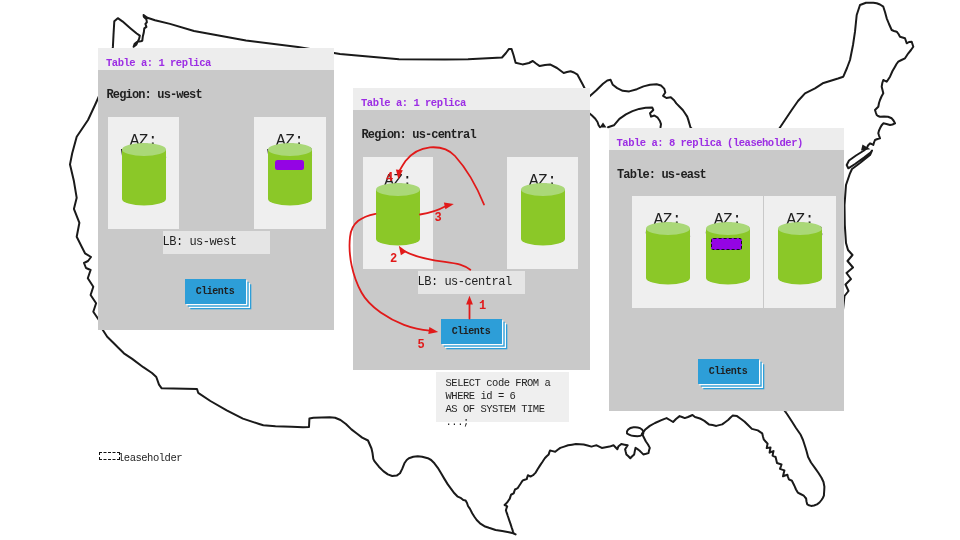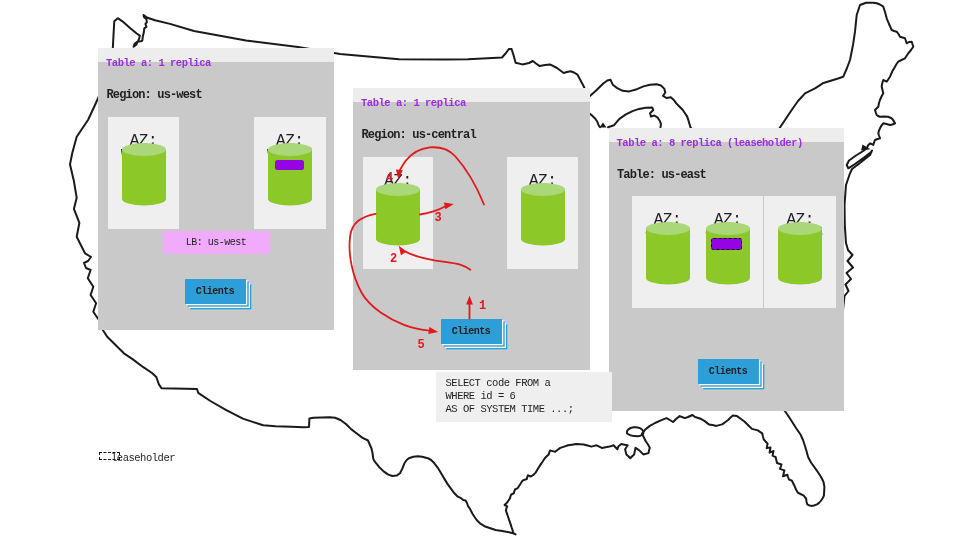--- a/index.html
+++ b/index.html
@@ -1,37 +1,37 @@
 <!DOCTYPE html>
 <html><head>
 <meta charset="utf-8">
 <style>
 html,body{margin:0;padding:0}
 #stage{position:relative;width:960px;height:540px;background:#fff;overflow:hidden;
   font-family:"Liberation Mono",monospace;color:#1f1f1f}
 svg.lay{position:absolute;left:0;top:0}
 .region{position:absolute;background:#c9c9c9}
-.band{position:absolute;left:0;top:0;width:100%;height:14px;background:#ededed;
+.band{position:absolute;left:0;top:0;width:100%;height:22px;background:#ededed;
   font-size:10.5px;letter-spacing:-0.48px;font-weight:bold;color:#9c2de4;line-height:30px}
 .band span{margin-left:8px}
 .rtitle{position:absolute;left:8.5px;top:40.5px;font-size:12px;letter-spacing:-0.85px;font-weight:bold;line-height:14px}
 .azwrap{position:absolute;left:10px;top:69.8px;width:216px;height:112.2px}
 .az{position:absolute;top:0;height:112.2px;width:70.9px;background:#efefef;text-align:center}
 .az .lbl{display:block;margin-top:18px;font-size:16px;letter-spacing:-0.48px;line-height:13px}
 .az svg{position:absolute;left:13.5px;top:26px}
 .prect{position:absolute;width:29px;height:10px;background:#9404e4;border-radius:2.5px}
-.lb{position:absolute;left:64.5px;top:183px;width:107px;height:23.5px;background:#f0abfc;
-  text-align:center;line-height:23.5px;font-size:10px;letter-spacing:-0.48px}
+.lb{position:absolute;left:64.5px;top:183px;width:107px;height:23.5px;background:#e5e5e5;
+  text-align:left;line-height:23.5px;font-size:12px;letter-spacing:-0.48px}
 .clients{position:absolute;left:87.5px;top:231.5px;width:61px;height:25px;background:#2d9ed8;
   text-align:center;line-height:25px;font-size:10px;letter-spacing:-0.48px;font-weight:bold;
   box-shadow:1.3px 1.3px 0 0 #fcfcfc,2.7px 2.7px 0 0 #2d9ed8,4px 4px 0 0 #fcfcfc,5.3px 5.3px 0 0 #2d9ed8}
-.sqlbox{position:absolute;left:436px;top:372px;width:176px;height:50px;background:#efefef;
+.sqlbox{position:absolute;left:436px;top:372px;width:133px;height:50px;background:#efefef;
   font-size:10.5px;letter-spacing:-0.48px;line-height:13px;padding-top:5px;padding-left:9.5px;box-sizing:border-box}
 .legend{position:absolute;left:99px;top:452px;width:19px;height:6px;border:1.7px dashed #111}
-.legtxt{position:absolute;left:111px;top:452px;font-size:10.5px;letter-spacing:-0.48px;line-height:13px}
+.legtxt{position:absolute;left:118px;top:452px;font-size:10.5px;letter-spacing:-0.48px;line-height:13px}
 </style>
 </head>
 <body>
 <div id="stage">
 
 <svg class="lay" id="map" width="960" height="540" viewBox="0 0 960 540" fill="none" stroke="#1a1a1a" stroke-width="2" stroke-linejoin="round" stroke-linecap="round">
 <path id="uspath" d="M143.6,15 L147.4,17.7 155,20.3 170,23.9 194,31 246,40.4 298,47 340,54 399,59.2 445,59.6 468,59.2 502,57.5 506,53 509,48.9 511.5,48.9 513.5,55 515.6,62.7 522.5,64.4 529,63 532.8,61 536,63.5 539.7,66.1 545,65 550,64.4 557,68 563.7,73 567,72 570.6,71.2 574,72.5 577.5,74.7 583,85 588.8,96.9 596.4,90.3 603,83.8 607.3,80.5 610.6,79.8 612.8,84.8 617.2,88.1 622.7,90.8 629.2,91.4 636.9,89.2 643.5,86.4 650,84.8 656.6,84.2 661,85.5 664.2,88.6 665.3,92.5 663.1,95.8 666.4,98 670.8,97.3 674.1,100.2 676.3,103.4 679.6,106.7 682.8,110 685,113.3 687.2,116.6 688.3,119.9 690.5,127.5 695,132 720,138 750,137 770,133 778.3,130 785,120 791.7,110 798,101 805,93.3 815,88.3 822.7,83.3 830,81 838,78.5 843.3,76.7 847,68 850,60 853,45 855,31.7 856.7,15 860,5 866,2.8 873.3,2.7 876.7,3.3 880,4.5 883.3,6.7 885,12 886.7,18.3 889,24 891.7,30 894,31 896.7,31.7 898.5,34 900,36.7 902.5,37.5 905,38.3 906.7,43.3 909,42 911.7,41.7 913.3,46.7 911,50 908.3,53.3 906.5,56 905,58.3 901.5,60 898.3,61.7 896.5,64 895,66.7 892.5,71 890,76.7 888.5,79 886.7,81.7 885,80.8 883.3,80 882.3,83 881.7,86.7 882.5,90 883.3,93.3 881.5,96.5 880,100 879,103 878.3,106.7 876.5,108.5 875,110 875.8,112.5 876.7,115 878,116 880,116.7 884,116.5 888,116.8 891.7,118.3 893.5,120.5 895,123.3 892.5,124.5 890,125 886.5,124 883.3,123.3 881.5,125.5 880,128.3 879,130.5 878.3,133.3 879,135.5 880,138.3 877.5,139 875,140 874,142.5 873.3,145 871.5,144 870,143.3 868,145.5 866.7,148.3 864,150.5 856,155.5 849,160.5 846.7,165 848.3,168.3 855,164 864,157.5 870.5,152.5 872,150.5 870,155 860,163 852,169 850,173.3 846,185 844.5,205 844.8,225 846,243 848,250 852.5,255 847.5,261 853,267.5 846.5,273 851,279 845.5,284.5 848.5,291 844.5,296 843,310 841,340 838.5,370 836,395 828,404 812,408 795,409 784.4,410.5 787,414 791.9,421.5 796,428 800.7,434.8 803,440 805.2,446.7 806.5,451 808.1,457 811,462.5 815.6,468.9 818.5,473 821.5,477.8 823.5,482 824.4,486.7 824.2,491 823.9,495.6 822.8,498 821.5,500 819.5,502.5 817,504.4 814,505.5 811.1,505.9 809,505.3 807.3,504.4 806.5,501.5 806.1,498.5 804.8,497 803.7,495.6 800.5,494 797.8,492.6 796,489.5 794.8,486.7 793.3,483.5 791.9,480.7 790.3,480 788.9,479.3 788,477 787.4,474.8 785,475.5 783,476.3 783.7,473.3 784.4,470.4 782,469.6 780,468.9 780.8,466.6 781.5,464.4 779.2,463.7 777,463 776.3,460 775.6,457 774,456.3 772.6,455.6 773,453.3 773.5,451.1 771.5,451.8 769.6,452.6 770,450 770.5,447.6 768.5,447.8 766.7,448.1 767.1,445.9 767.6,443.7 765.6,441.5 763.7,439.3 762.9,436.3 762.2,433.3 760,431.8 757.8,430.4 754.8,429.6 751.9,428.9 748,425 744.4,421.5 740.7,418.8 737,416.1 734.8,415.8 732.6,415.6 730.3,417.8 728.1,420 725.1,422.2 722.2,424.4 719.2,425.1 716.3,425.9 712.6,425.1 708.9,424.4 706.6,422.6 704.4,420.9 702.2,419.7 700,418.5 695,417 692.5,415 688,417 684.8,418.1 682,417 679.6,416.1 676,419 673.1,422 669.8,420 666.6,418.1 663.9,419.1 661.4,420.2 655,423 649.8,425.9 645,429.8 642,433.7 645.9,441.5 648,444.5 649.8,447.9 649,450.5 648.5,453.1 646,453.8 643.3,454.4 641.3,452.4 639.4,450.5 637.5,449.2 635.5,447.9 634.8,451.1 634.2,454.4 632.2,456.3 630.3,458.3 628.4,456.3 626.4,454.4 625.7,451.8 625.1,449.2 626.4,447.2 627.7,445.3 624.5,444.7 621.3,444.1 618.3,446.6 617.4,449.2 613.5,445.3 609.6,446.6 605.7,447.2 601.8,447.9 599.2,446.6 596.6,445.3 594,445.9 591.5,446.6 587.6,445.5 583.7,444.5 579.8,444.3 575.9,444.1 572,444.7 568.1,445.3 564.2,446.6 560.3,447.9 557.7,449.8 555.2,451.8 552.6,451.1 550,450.5 549.3,452.4 548.7,454.4 546.7,456.3 544.8,458.3 543.5,460.2 542.2,462.2 540.9,464.1 539.6,466.1 537.6,469.3 535.7,472.6 534.4,473.9 533.1,475.2 531.8,475.8 530.5,476.5 529.2,475.8 527.9,475.2 527.3,477.1 526.7,479.1 524.7,479.7 522.8,480.4 521.5,482.3 520.2,484.3 518.9,486.2 517.6,488.2 516.3,488.8 515,489.5 514.3,491.4 513.7,493.4 512.4,494 511.1,494.7 510.4,496.6 509.8,498.6 508.5,500.5 507.2,502.4 505.9,503.7 504.6,505 505.9,505.6 507.2,506.3 506.5,508.2 505.9,510.2 506.5,512.1 507.2,514.1 507.8,516 508.5,518 509.1,519.9 509.8,521.8 510.4,523.7 511.1,525.7 511.7,527.6 512.4,529.6 513,531.5 513.7,533.5 515.6,534.4 513.3,533.3 508.9,532.2 502.2,531.1 495.6,530 488.9,527.8 484.4,526.2 480,523.3 476.7,520 474.4,516.7 472.2,513.3 470,508.9 468,506 467,503 465.6,500.5 463.3,500 461.1,498.2 457.8,496.7 454.4,493.3 451.1,488.9 447.8,484.4 444.4,478.9 441.1,473.3 437.8,467.8 434.4,463.3 431.1,460 427.8,458.2 422.2,456.7 417.8,456.2 413.3,456.7 408.9,458.2 406.7,460 404.4,463.3 402.2,468.9 400,473.3 396.7,475.6 392.2,476 387.8,474.4 383.3,471.1 378.9,466.7 374.4,461.1 373.3,458.9 372.5,453 371.5,448.5 368,440.5 362.2,437.6 356.8,433.5 351.4,429.4 345.9,424 340.5,420 335.1,417.8 329.7,417.2 313.4,417.8 309.4,418.6 309,427 303,427.2 291.7,426.7 275.5,426.2 263.3,425.3 259.2,424 242.9,418.6 226.7,410.4 210.4,401 198.2,392.8 197,389 161.7,388.3 159,384.7 156.3,377 152,373 143.3,367.2 132.2,358.9 123.9,353.3 118.3,347.8 112.8,342.2 107.2,336.7 101.7,328.3 98.9,320 93.3,311.7 96.1,303.3 90.6,295 93.3,286.7 87.8,278.3 90.6,270 86,268 84,263 88,261 91,257 85,253.3 82.2,247.8 76.7,236.7 79.4,222.8 73.9,208.9 76.7,197.8 73.9,181.1 70,164.4 72.2,153.3 76.7,136.7 88,120 95,105 104,85 110,65 112.9,46.9 113.5,35 114.3,21.3 117.8,18.2 122.4,21.3 130.6,28.4 136.7,33.5 139.8,35.6 139.2,38.6 136.2,44.8 133.6,46.8 134.7,43.7 137.2,41.7 140.8,41.2 142.3,40.7 142.8,36.6 143.8,32.5 144.3,28.4 146.4,26.9 145.4,23.9 146.9,22.3 146.4,19.3 143.8,16.7 Z"></path>
 <path id="mitten1" d="M589,113 L592,115.5 595.3,118.8 597.5,122 598.6,125.3 600,127.3"></path>
 <path id="mitten2" d="M608,127.3 L613.9,125.3 619.4,118.8 625.9,114.4 632.5,111.1 639.1,108.9 645.6,107.8 652.2,107.4 653.3,110 650,113.3 651.1,116.6 654.4,115.5 657.7,117.7 659.9,121 661,124.2 660.5,127.4"></path>
 <path d="M627,433.5 C626,430.5 629,427.8 633.5,427.3 C638.5,426.8 642.5,428.6 643.3,431.4 C644,434 641.5,436.2 637.5,436.2 C633.5,436.2 629.5,435.3 627,433.5 Z"></path>
@@ -75,20 +75,21 @@
           </svg>
     </div>
     <div class="az" style="left:144.4px;width:71.6px">
       <span class="lbl">AZ: cen3</span>
       <svg width="44" height="63" style="left:13.8px">
             <path d="M0,6.5 v49.5 a22,6.5 0 0 0 44,0 v-49.5 Z" fill="#8bc828"></path>
             <ellipse cx="22" cy="6.5" rx="22" ry="6.5" fill="#aad878"></ellipse>
           </svg>
     </div>
   </div>
+  <div class="lb">LB: us-central</div>
   <div class="clients">Clients</div>
 </div>
 
 <div class="region" style="left:608.5px;top:127.5px;width:235px;height:283px">
   <div class="band"><span>Table a: 8 replica (leaseholder)</span></div>
   <div class="rtitle">Table: us-east</div>
   <div class="azwrap" style="left:11.5px;top:68.6px">
     <div class="az" style="left:12px">
       <span class="lbl">AZ: east1</span>
       <svg width="44" height="63">

